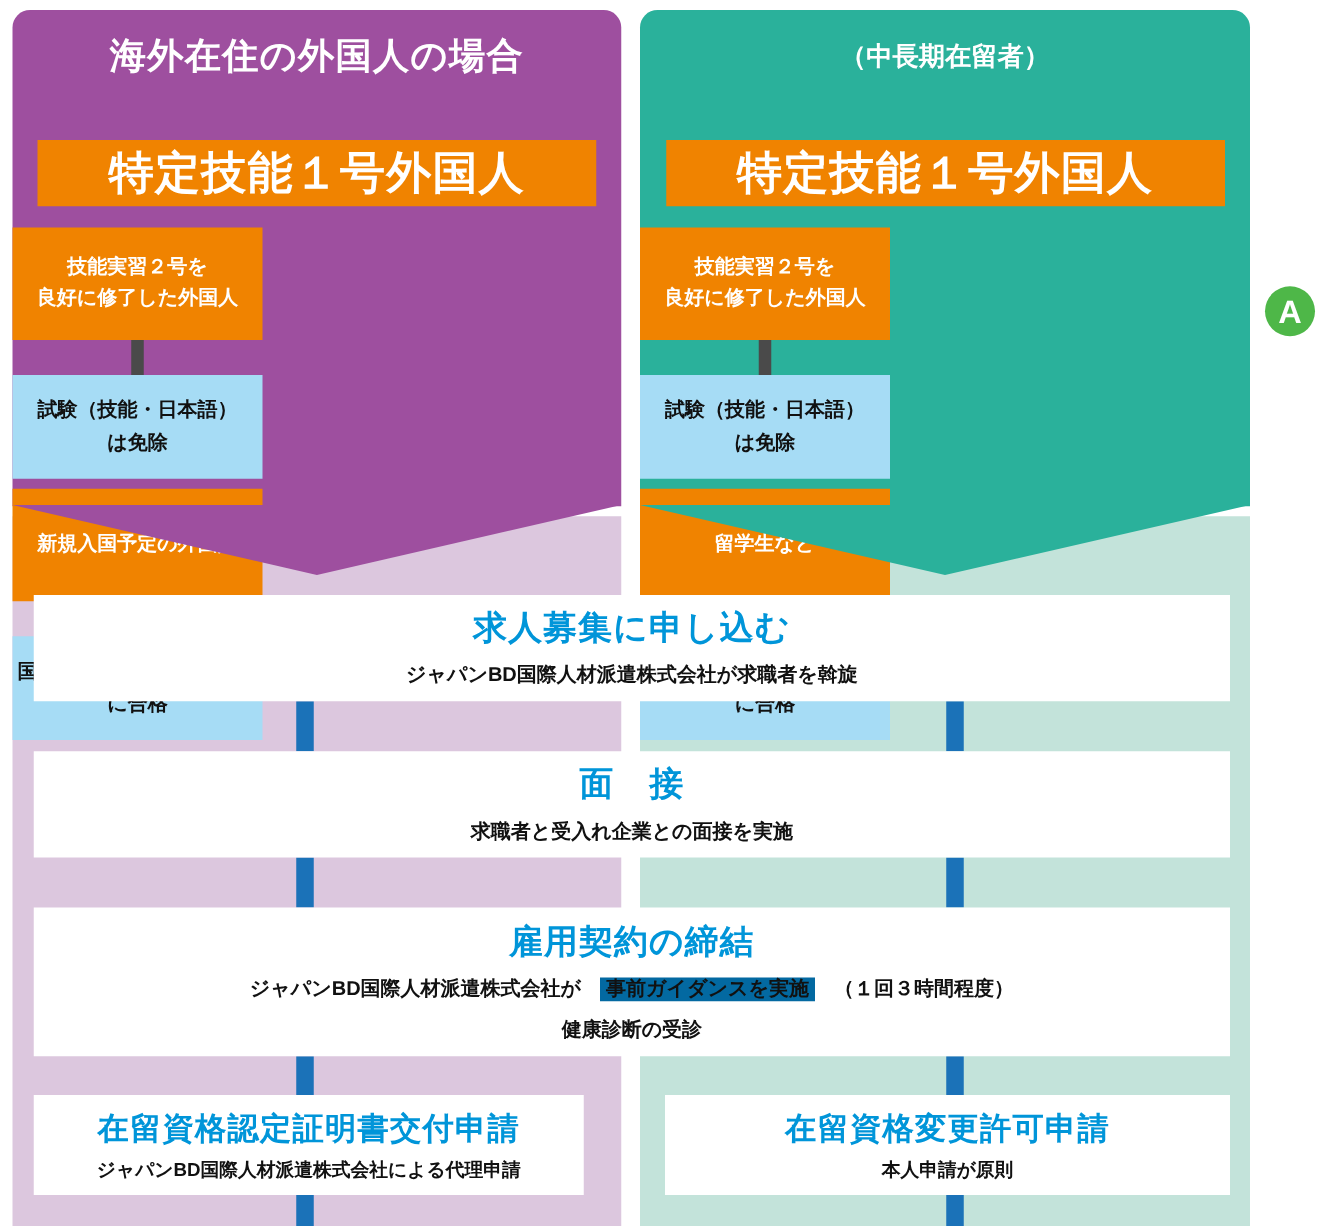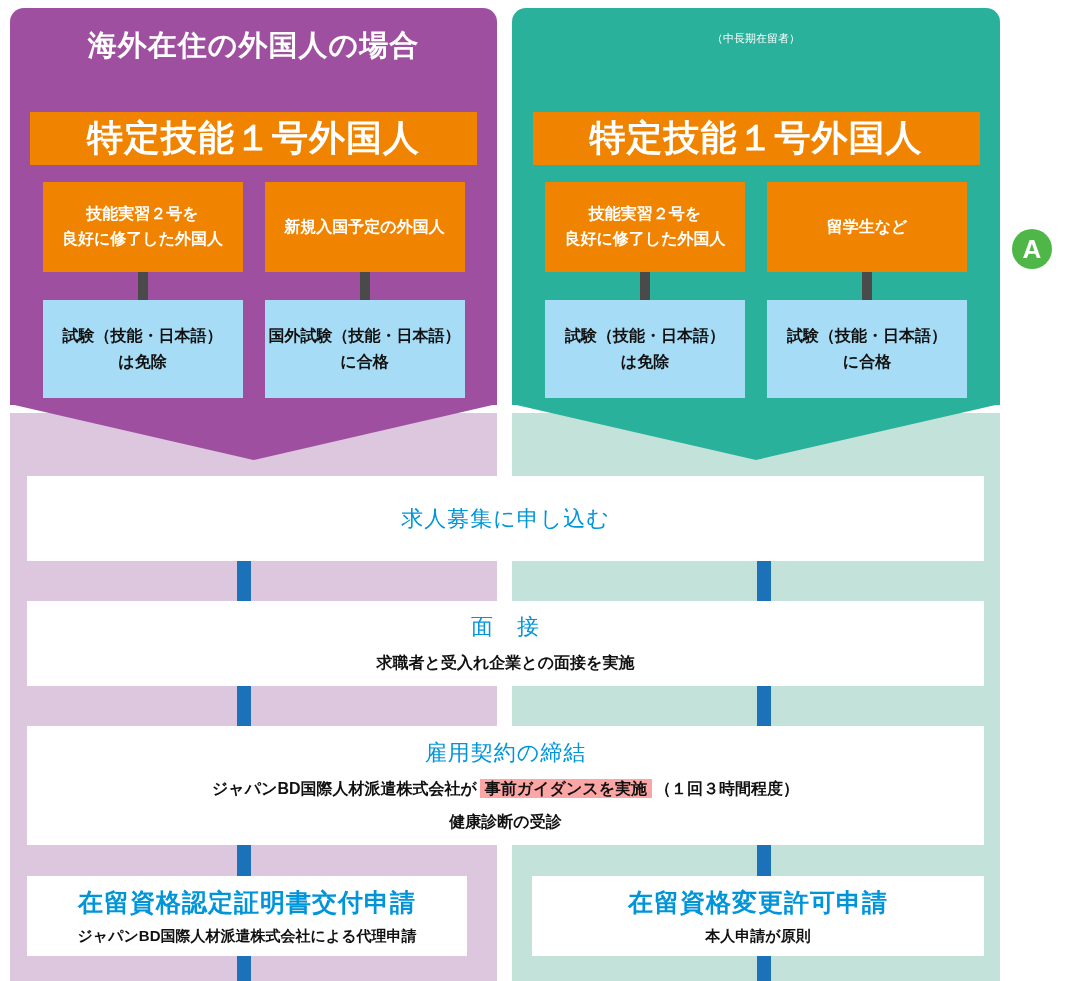--- a/index.html
+++ b/index.html
@@ -17,56 +17,56 @@
   .panel { position:absolute; top:8px; height:397px; border-radius:14px 14px 0 0; box-sizing:border-box; }
   .panel-left  { left:10px;  width:487px; background:#9e4f9f; }
   .panel-right { left:512px; width:488px; background:#2ab19b; }
   .chevron { position:absolute; top:404px; height:56px; clip-path:polygon(0 0,100% 0,50% 100%); }
   .chevron-left  { left:10px;  width:487px; background:#9e4f9f; }
   .chevron-right { left:512px; width:488px; background:#2ab19b; }
 
   .panel-header { height:104px; box-sizing:border-box; padding-top:22px; text-align:center; color:#fff; }
   .panel-right .panel-header { padding-top:16px; }
   .panel-title { font-size:29px; font-weight:700; line-height:1.1; letter-spacing:1px; }
-  .panel-subtitle { font-size:11px; font-weight:400; margin-top:7px; }
+  .panel-subtitle { font-size:21px; font-weight:700; margin-top:7px; }
 
   .banner {
     width:447px; height:53px; margin:0 auto; background:#f08300; color:#fff;
     font-size:36px; font-weight:700; display:flex; align-items:center; justify-content:center; letter-spacing:1px;
   }
 
-  .cards-row { display:flex; justify-content:center; gap:22px; margin-top:17px; }
+  .cards-row { display:flex; justify-content:center; gap:8px; margin-top:17px;flex-direction:column; }
   .card-col { display:flex; flex-direction:column; align-items:center; width:200px; }
   .card-orange {
     width:200px; height:90px; background:#f08300; color:#fff; font-size:16px; font-weight:700;
     display:flex; align-items:center; justify-content:center; text-align:center; white-space:pre-line; line-height:1.55;
   }
   .card-link { width:10px; height:28px; background:#4a4a4a; }
   .card-blue {
-    width:200px; height:98px; background:#a6dcf5; color:#111; font-size:16px; font-weight:700;
+    width:200px; height:83px; background:#a6dcf5; color:#111; font-size:16px; font-weight:700;
     display:flex; align-items:center; justify-content:center; text-align:center; white-space:pre-line; line-height:1.6;
   }
 
   .badge {
     position:absolute; left:1012px; top:229px; width:40px; height:40px; border-radius:50%;
     background:#4eb748; color:#fff; font-size:26px; font-weight:700;
     display:flex; align-items:center; justify-content:center;
   }
 
   
   .step {
     position:absolute; left:27px; width:957px; background:#fff;
     display:flex; flex-direction:column; align-items:center; justify-content:center; text-align:center;
   }
   .step-1 { top:476px; height:85px; }
   .step-2 { top:601px; height:85px; }
   .step-3 { top:726px; height:119px; }
-  .step-title { color:#0095d9; font-size:22px; font-weight:400; letter-spacing:1px; }
+  .step-title { color:#0095d9; font-size:27px; font-weight:700; letter-spacing:1px; }
   .step-desc  { color:#111; font-size:16px; font-weight:600; margin-top:9px; line-height:1.45; }
-  .hl { background:#fca5a5; font-weight:700; padding:1px 5px; margin:0 3px; }
+  .hl { background:#0369a1; font-weight:700; padding:1px 5px; margin:0 15px; }
 
   .final-step {
     position:absolute; top:876px; height:80px; background:#fff;
     display:flex; flex-direction:column; align-items:center; justify-content:center; text-align:center;
   }
   .final-left  { left:27px;  width:440px; }
   .final-right { left:532px; width:452px; }
   .final-title { color:#0095d9; font-size:25px; font-weight:700; letter-spacing:1px; }
   .final-desc  { color:#111; font-size:15px; font-weight:600; margin-top:8px; }
 
@@ -139,20 +139,21 @@
   <div class="vline vl-r seg-1"></div>
   <div class="vline vl-l seg-2"></div>
   <div class="vline vl-r seg-2"></div>
   <div class="vline vl-l seg-3"></div>
   <div class="vline vl-r seg-3"></div>
   <div class="vline vl-l seg-4"></div>
   <div class="vline vl-r seg-4"></div>
 
   <div class="step step-1">
     <div class="step-title">求人募集に申し込む</div>
+    <div class="step-desc">ジャパンBD国際人材派遣株式会社が求職者を斡旋</div>
   </div>
 
   <div class="step step-2">
     <div class="step-title">面　接</div>
     <div class="step-desc">求職者と受入れ企業との面接を実施</div>
   </div>
 
   <div class="step step-3">
     <div class="step-title">雇用契約の締結</div>
     <div class="step-desc">

